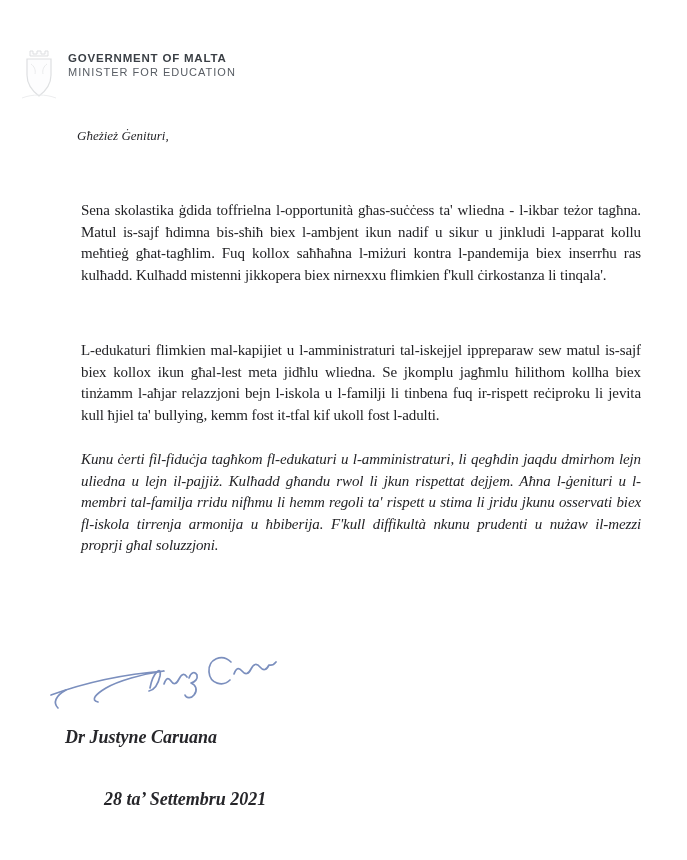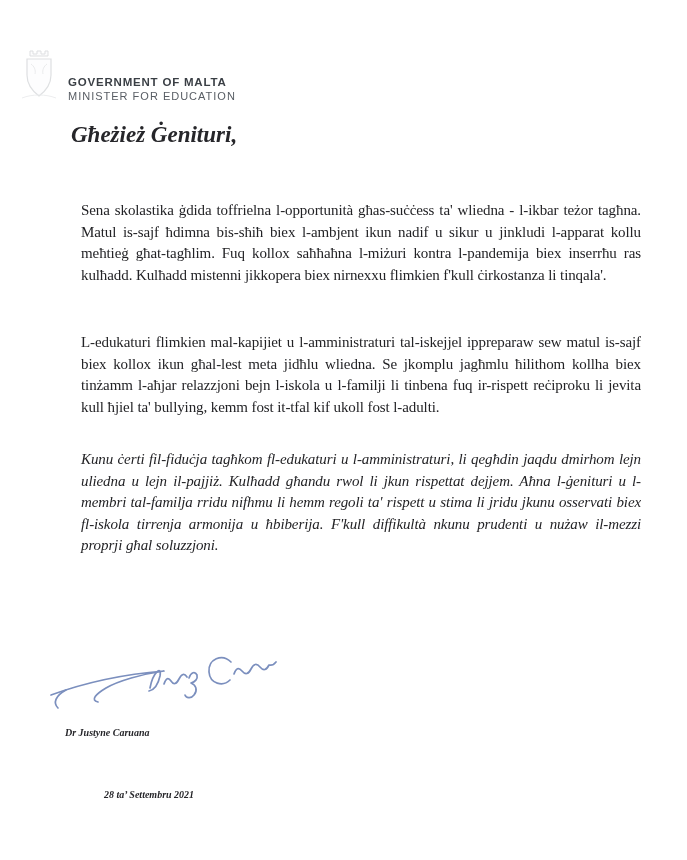--- a/index.html
+++ b/index.html
@@ -12,21 +12,21 @@
     color: #1f1f1f;
     overflow: hidden;
   }
 
   
   .letterhead {
     position: absolute;
     top: 44px;
     left: 16px;
     display: flex;
-    align-items: flex-end;
+    align-items: flex-start;
   }
   .emblem {
     width: 46px;
     height: 58px;
     margin-right: 6px;
     opacity: 0.55;
   }
   .org { padding-top: 8px; }
   .org-name {
     font-family: "Liberation Sans", sans-serif;
@@ -42,39 +42,39 @@
     letter-spacing: 1px;
     color: #585d64;
     margin-top: 2px;
   }
 
   
   .salutation {
     position: absolute;
     left: 65px;
     top: 116px;
-    margin: 6px;
-    font-weight: bold;
+    margin: 12px;
+    font-weight: normal;
     font-style: italic;
-    font-size: 23px;
+    font-size: 13px;
     color: #26262a;
   }
   .para {
     position: absolute;
     left: 65px;
     width: 560px;
     margin: 16px;
     font-size: 15px;
     line-height: 21.6px;
     text-align: justify;
     letter-spacing: -0.1px;
     color: #232326;
   }
   .para-1 { top: 184px; }
-  .para-2 { top: 316px; }
+  .para-2 { top: 324px; }
   .para-3 { top: 433px; font-style: italic; }
   .closing {
     position: absolute;
     left: 65px;
     top: 583px;
     margin: 0;
     font-size: 15px;
     color: #232326;
   }
 
@@ -85,21 +85,21 @@
     top: 638px;
     width: 240px;
     height: 78px;
   }
   .sig-line {
     position: absolute;
     left: 65px;
     margin: 0;
     font-weight: bold;
     font-style: italic;
-    font-size: 10px;
+    font-size: 18px;
     color: #26262a;
   }
   .sig-name  { top: 727px; }
   .sig-title { top: 758px; }
   .sig-date  { top: 789px; margin-left: 39px; }
 </style>
 </head>
 <body>
 
 <div class="page">

